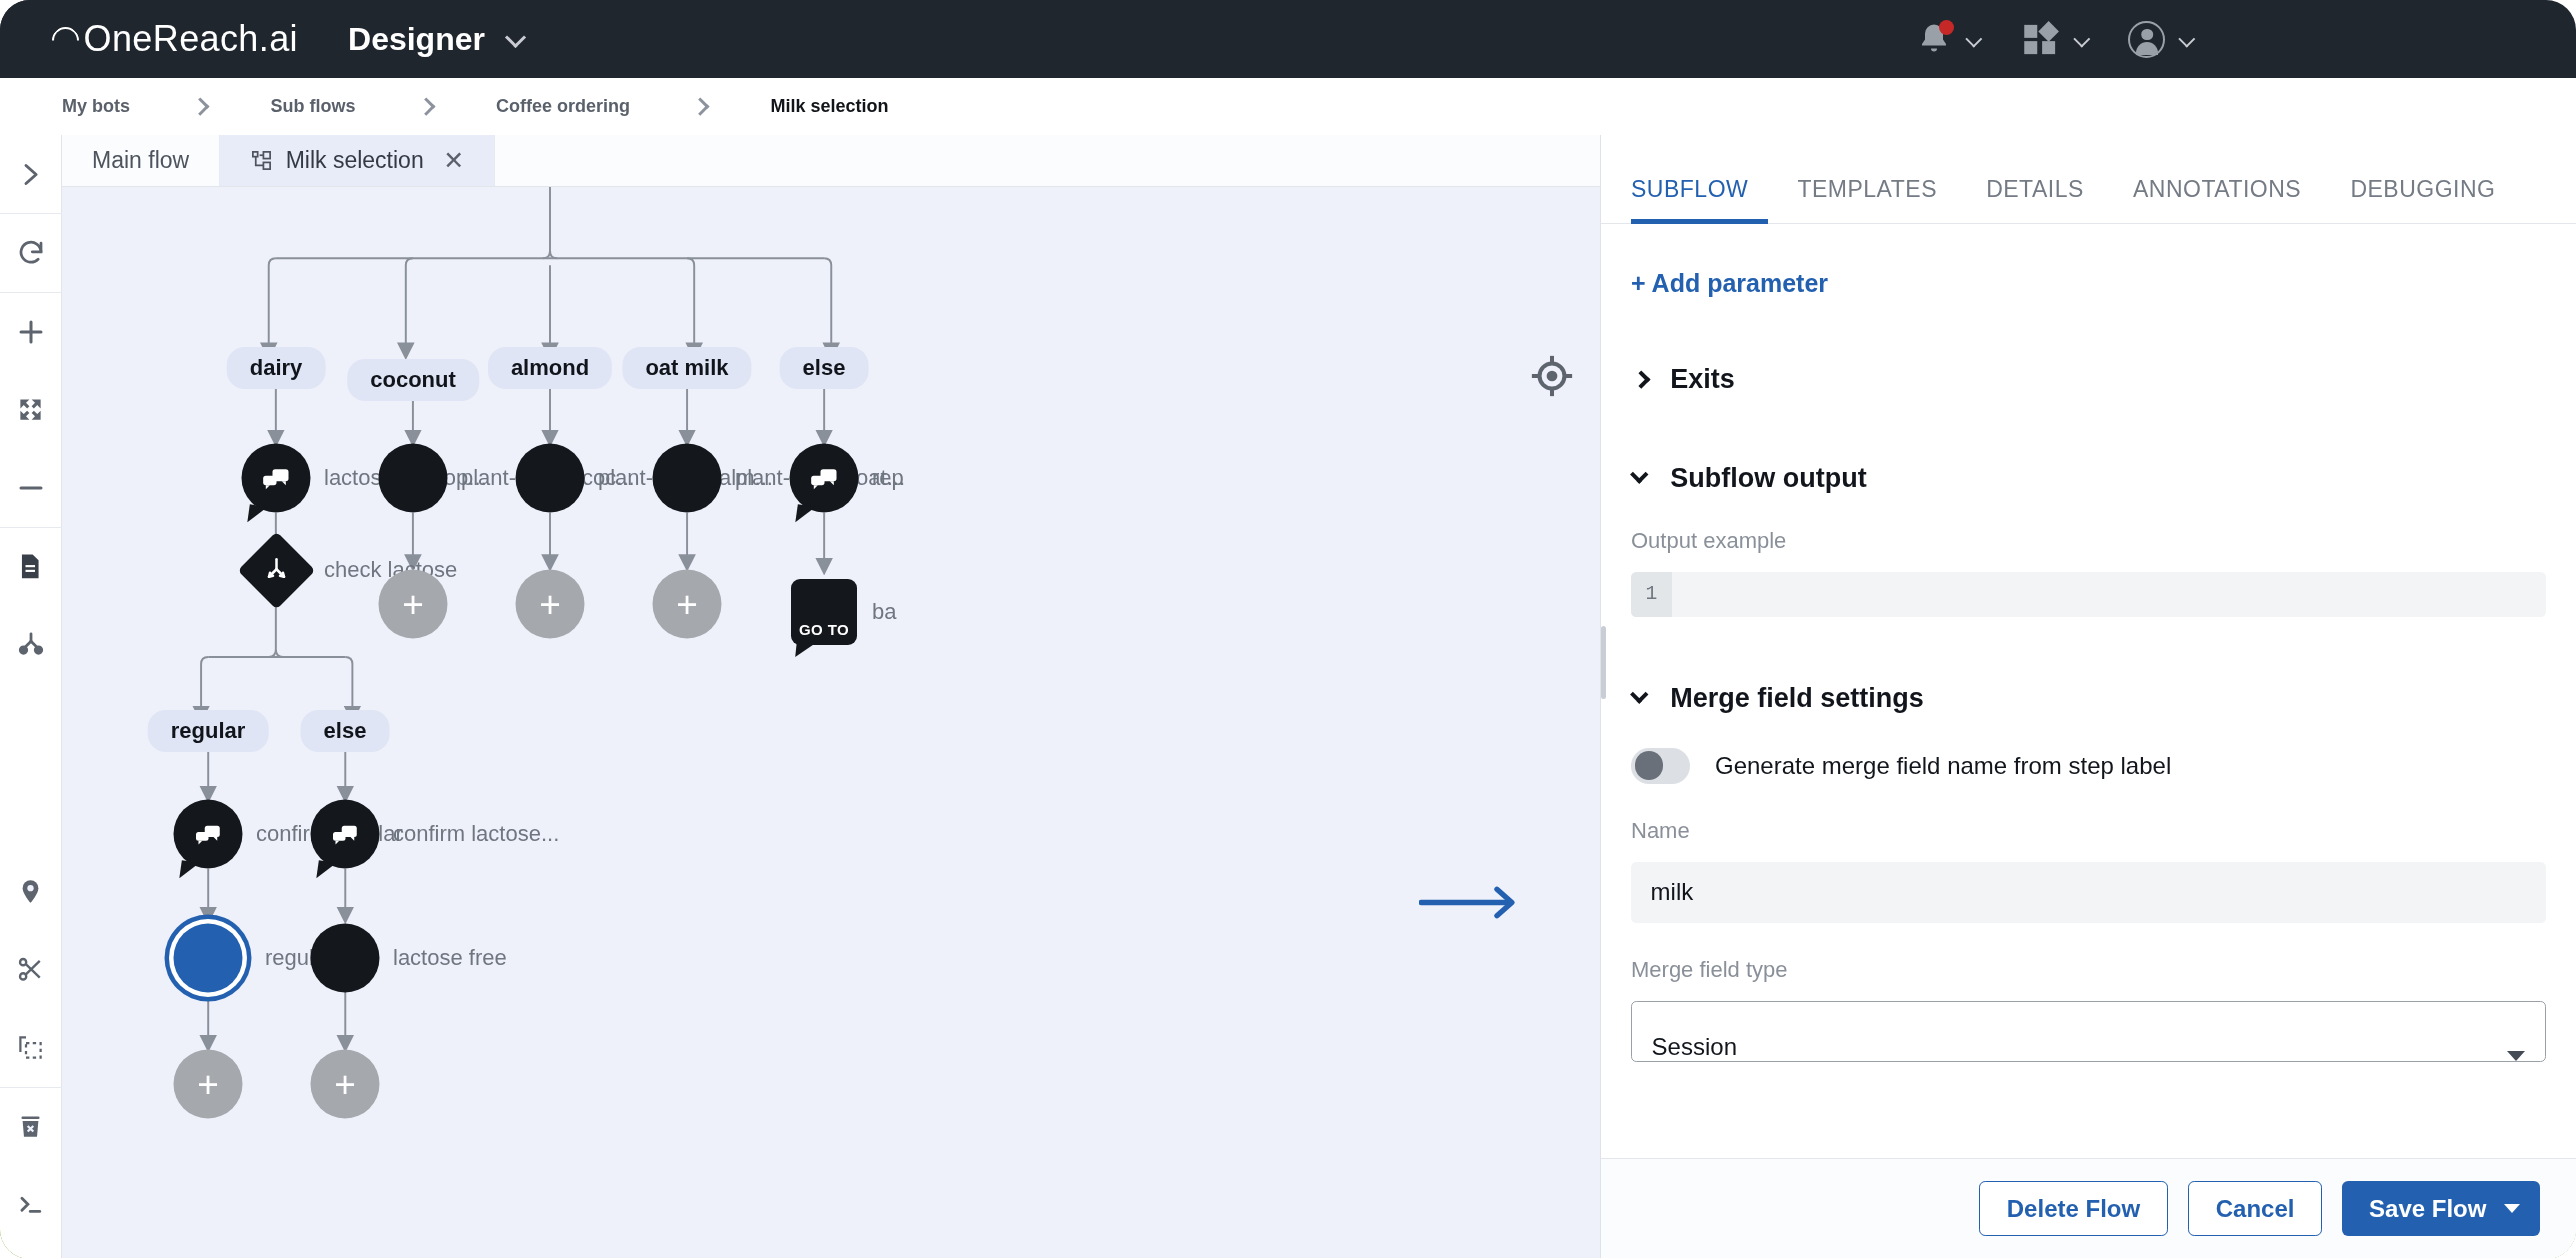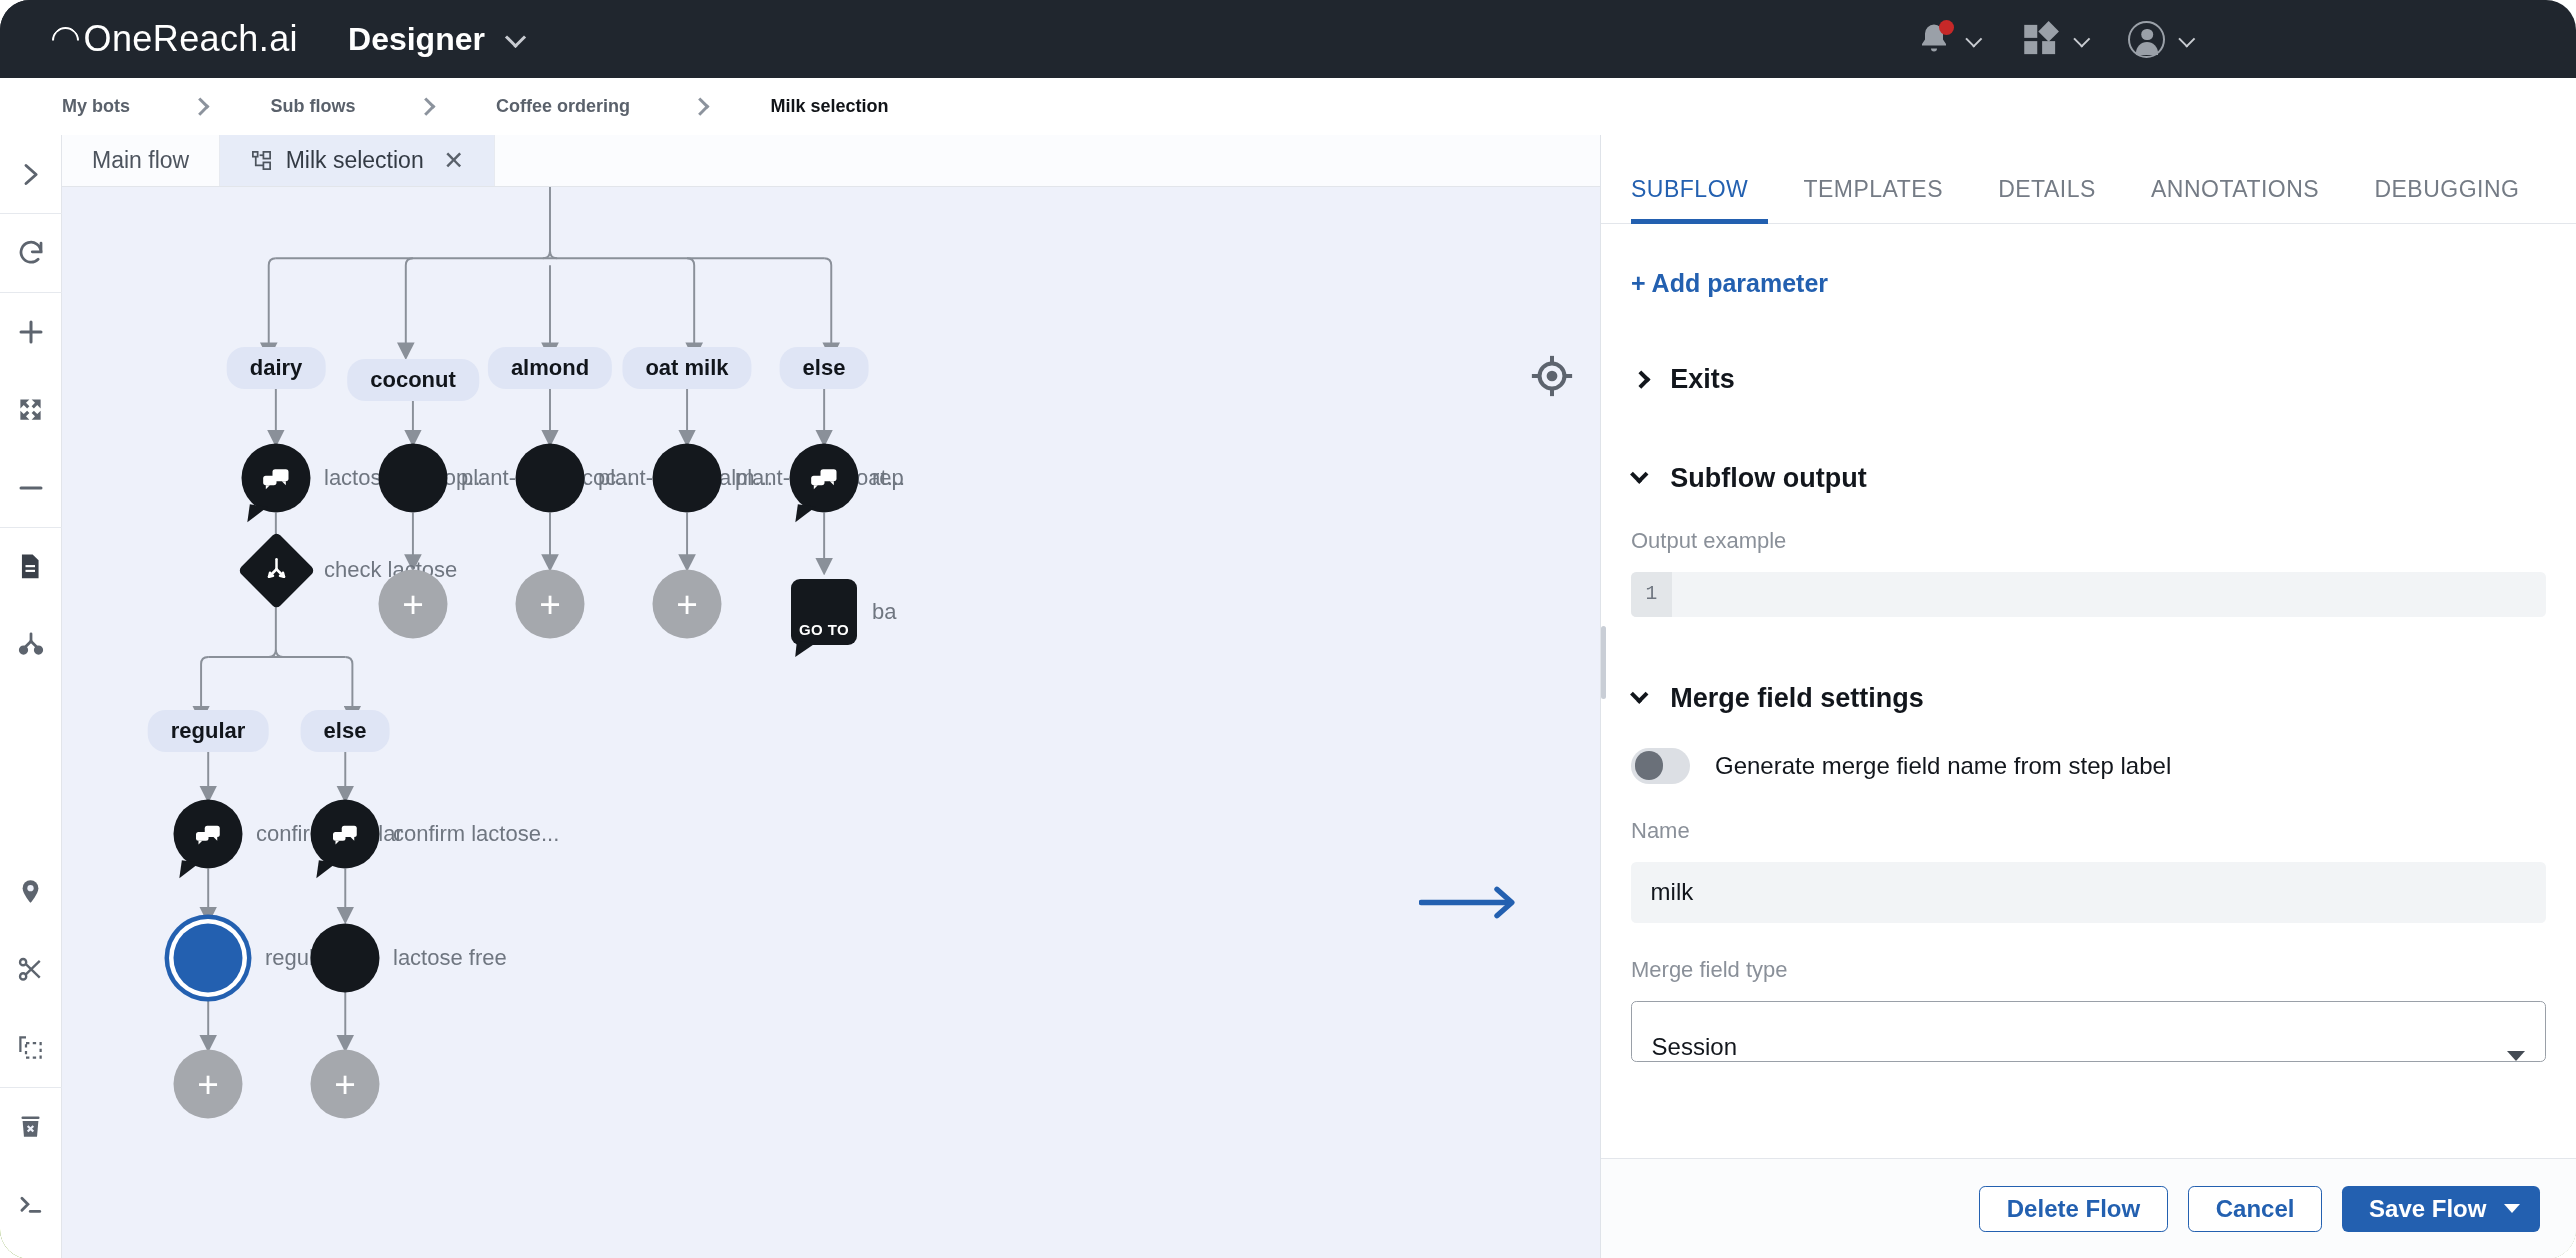--- a/index.html
+++ b/index.html
@@ -185,21 +185,21 @@
 
   .annot-arrow { position: absolute; left: 1357px; top: 697px; }
 
   
   .panel {
     position: absolute; right: 0; top: 0; width: 976px; height: 1123px;
     background: #ffffff; border-left: 0.9px solid #dfe3e9;
     display: flex; flex-direction: column;
   }
   .ptabs {
-    display: flex; align-items: flex-end; gap: 16px;
+    display: flex; align-items: flex-end; gap: 10px;
     height: 89px; padding: 0 30px;
     border-bottom: 0.9px solid #e3e6eb;
   }
   .ptab {
     font-size: 23px; letter-spacing: 0.5px; color: #747b85;
     padding: 0 19.6px 19.6px 19.6px; position: relative; white-space: nowrap;
   }
   .ptab:first-child { padding-left: 0; }
   .ptab.active { color: #2360b0; font-weight: 400; }
   .ptab.active::after {
@@ -264,21 +264,21 @@
   .panel-scroll {
     position: absolute; left: 0; top: 402px; width: 5.3px; height: 73px;
     background: #c9ced6; border-radius: 2.7px;
   }
   .pfoot {
     height: 100px; border-top: 0.9px solid #e3e6eb; background: #fbfcfd;
     display: flex; align-items: center; justify-content: flex-end; gap: 19.6px;
     padding: 0 36px;
   }
   .btn {
-    height: 46px; border-radius: 6.2px; padding: 0 27px;
+    height: 55px; border-radius: 6.2px; padding: 0 27px;
     display: flex; align-items: center; justify-content: center;
     font-size: 24px; font-weight: 700; white-space: nowrap;
   }
   .btn-outline { border: 1.8px solid #2360b0; color: #2360b0; background: #fff; }
   .btn-primary { background: #2360b0; color: #fff; gap: 18px; padding-right: 19.6px; }
   .btn-caret {
     width: 0; height: 0; border-left: 8px solid transparent;
     border-right: 8px solid transparent; border-top: 9.8px solid #fff;
   }
 </style>

